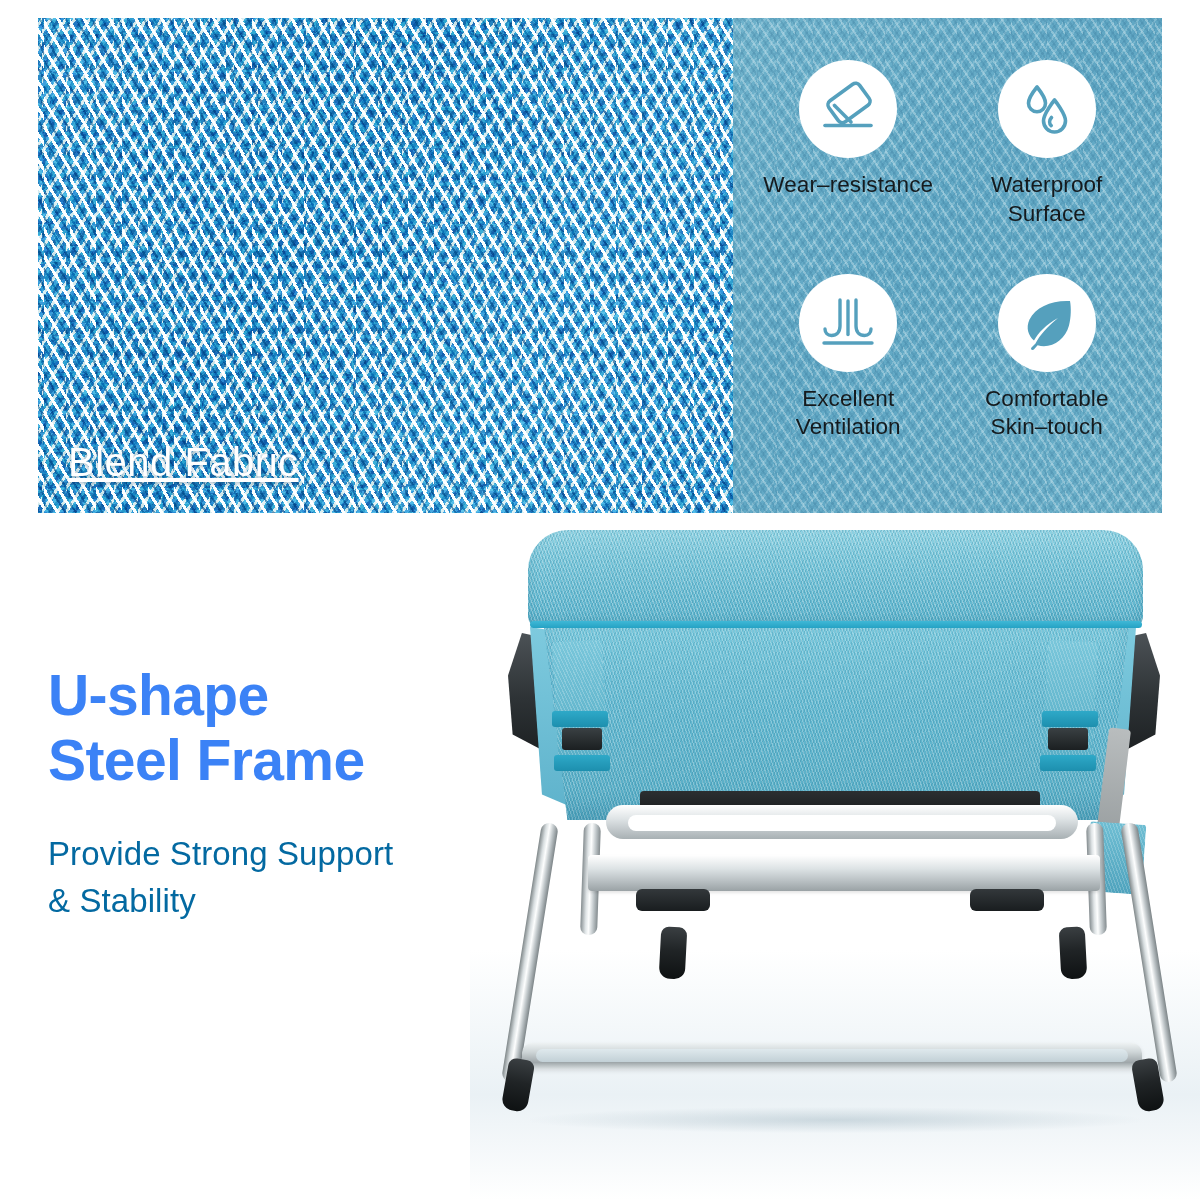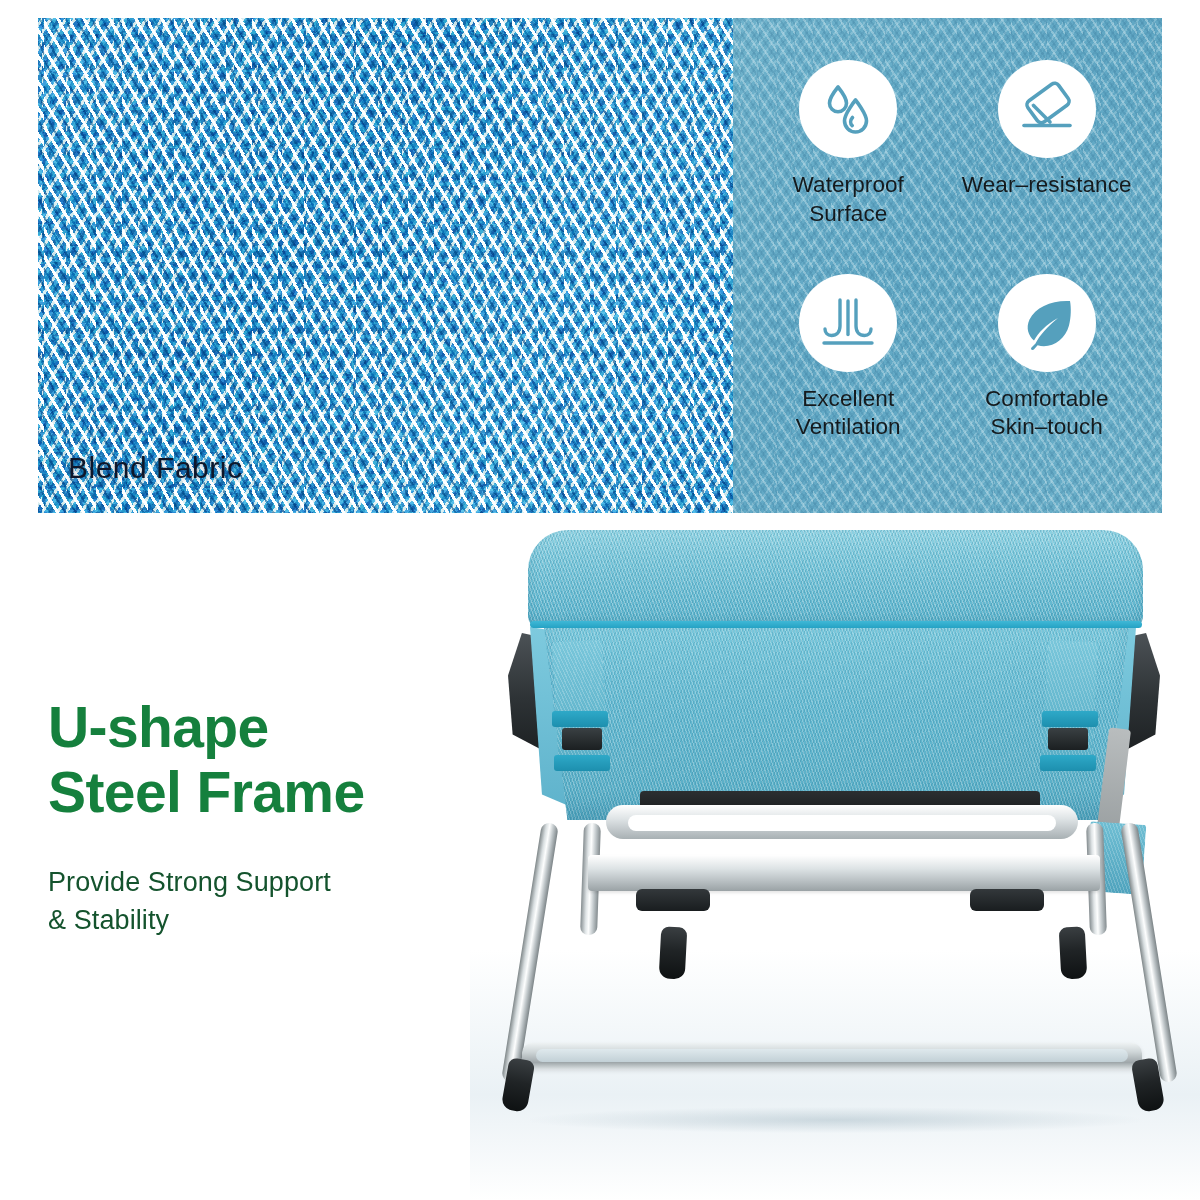--- a/index.html
+++ b/index.html
@@ -53,25 +53,26 @@
     background-image:
       repeating-conic-gradient(from 12deg at 30% 40%,
         rgba(255,255,255,0.30) 0deg 14deg, rgba(0,0,0,0.0) 14deg 34deg),
       repeating-conic-gradient(from 120deg at 70% 65%,
         rgba(10,60,105,0.28) 0deg 12deg, rgba(0,0,0,0.0) 12deg 36deg);
     background-size: 38px 38px, 44px 44px;
     mix-blend-mode: overlay;
   }
   .fabric-label {
     position: absolute; left: 30px; bottom: 28px;
-    color: #0f172a;
-    font-size: 30px; font-weight: 400;
+    color: #ffffff;
+    font-size: 40px; font-weight: 400;
     letter-spacing: 0.5px;
     text-shadow: 0 1px 4px rgba(20,70,110,0.45);
     white-space: nowrap;
+    text-decoration: underline;
   }
 
   
   .features {
     position: relative;
     width: 429px; height: 100%;
     background-color: #5fa9c6;
     overflow: hidden;
   }
   .features .weave-fine {
@@ -121,32 +122,31 @@
     line-height: 1.28;
     letter-spacing: 0.1px;
     white-space: pre-line;
   }
 
   
   .lower { position: absolute; left: 0; top: 513px; width: 1200px; height: 687px; }
 
   .copy-block { position: absolute; left: 48px; top: 150px; width: 440px; }
   .headline {
-    color: #15803d;
+    color: #3b82f6;
     font-size: 57px;
     font-weight: 700;
     line-height: 1.14;
     letter-spacing: -0.6px;
     white-space: pre-line;
-    margin-top: 32px;
   }
   .subcopy {
     margin-top: 38px;
-    color: #14532d;
-    font-size: 27px;
+    color: #0369a1;
+    font-size: 33px;
     font-weight: 400;
     line-height: 1.42;
     letter-spacing: 0.1px;
     white-space: pre-line;
   }
 
   
   .photo {
     position: absolute; left: 470px; top: 10px;
     width: 730px; height: 677px;
@@ -344,42 +344,42 @@
       <div class="weave"></div>
       <div class="grain"></div>
       <div class="fabric-label">Blend Fabric</div>
     </div>
 
     <div class="features">
       <div class="weave-fine"></div>
       <div class="tint"></div>
 
       <div class="feature-grid">
+
+        <div class="feature">
+          <div class="feature-icon">
+            <svg width="64" height="62" viewBox="0 0 64 62" fill="none" stroke="#55a0bd" stroke-width="3.6" stroke-linecap="round" stroke-linejoin="round">
+              <rect x="14" y="12" width="38" height="26" rx="5" transform="rotate(-36 33 25)"></rect>
+              <path d="M18.5 27.5 L35 44"></path>
+              <path d="M9 47.5 L55 47.5"></path>
+            </svg>
+          </div>
+          <div class="feature-label">Wear–resistance</div>
+        </div>
 
         <div class="feature">
           <div class="feature-icon">
             <svg width="62" height="62" viewBox="0 0 62 62" fill="none" stroke="#55a0bd" stroke-width="3.6" stroke-linecap="round" stroke-linejoin="round">
               <path d="M21 9 C21 9 12.5 19.5 12.5 25.2 C12.5 30 16.3 33.8 21 33.8 C25.7 33.8 29.5 30 29.5 25.2 C29.5 19.5 21 9 21 9 Z"></path>
               <path d="M38.5 22 C38.5 22 27.5 35.5 27.5 42.8 C27.5 49 32.4 54 38.5 54 C44.6 54 49.5 49 49.5 42.8 C49.5 35.5 38.5 22 38.5 22 Z"></path>
               <path d="M35.5 39.5 C33.2 42.2 33 45.6 35.2 47.6"></path>
             </svg>
           </div>
           <div class="feature-label">Waterproof
 Surface</div>
-        </div>
-
-        <div class="feature">
-          <div class="feature-icon">
-            <svg width="64" height="62" viewBox="0 0 64 62" fill="none" stroke="#55a0bd" stroke-width="3.6" stroke-linecap="round" stroke-linejoin="round">
-              <rect x="14" y="12" width="38" height="26" rx="5" transform="rotate(-36 33 25)"></rect>
-              <path d="M18.5 27.5 L35 44"></path>
-              <path d="M9 47.5 L55 47.5"></path>
-            </svg>
-          </div>
-          <div class="feature-label">Wear–resistance</div>
         </div>
 
         <div class="feature">
           <div class="feature-icon">
             <svg width="60" height="60" viewBox="0 0 60 60" fill="none" stroke="#55a0bd" stroke-width="3.4" stroke-linecap="round" stroke-linejoin="round">
               <path d="M22 7 L22 33 C22 39 18.5 42.5 13.5 42.5 C9.5 42.5 7 39.5 7 36"></path>
               <path d="M30 8 L30 41.5"></path>
               <path d="M38 7 L38 33 C38 39 41.5 42.5 46.5 42.5 C50.5 42.5 53 39.5 53 36"></path>
               <path d="M6 50 L54 50"></path>
             </svg>

